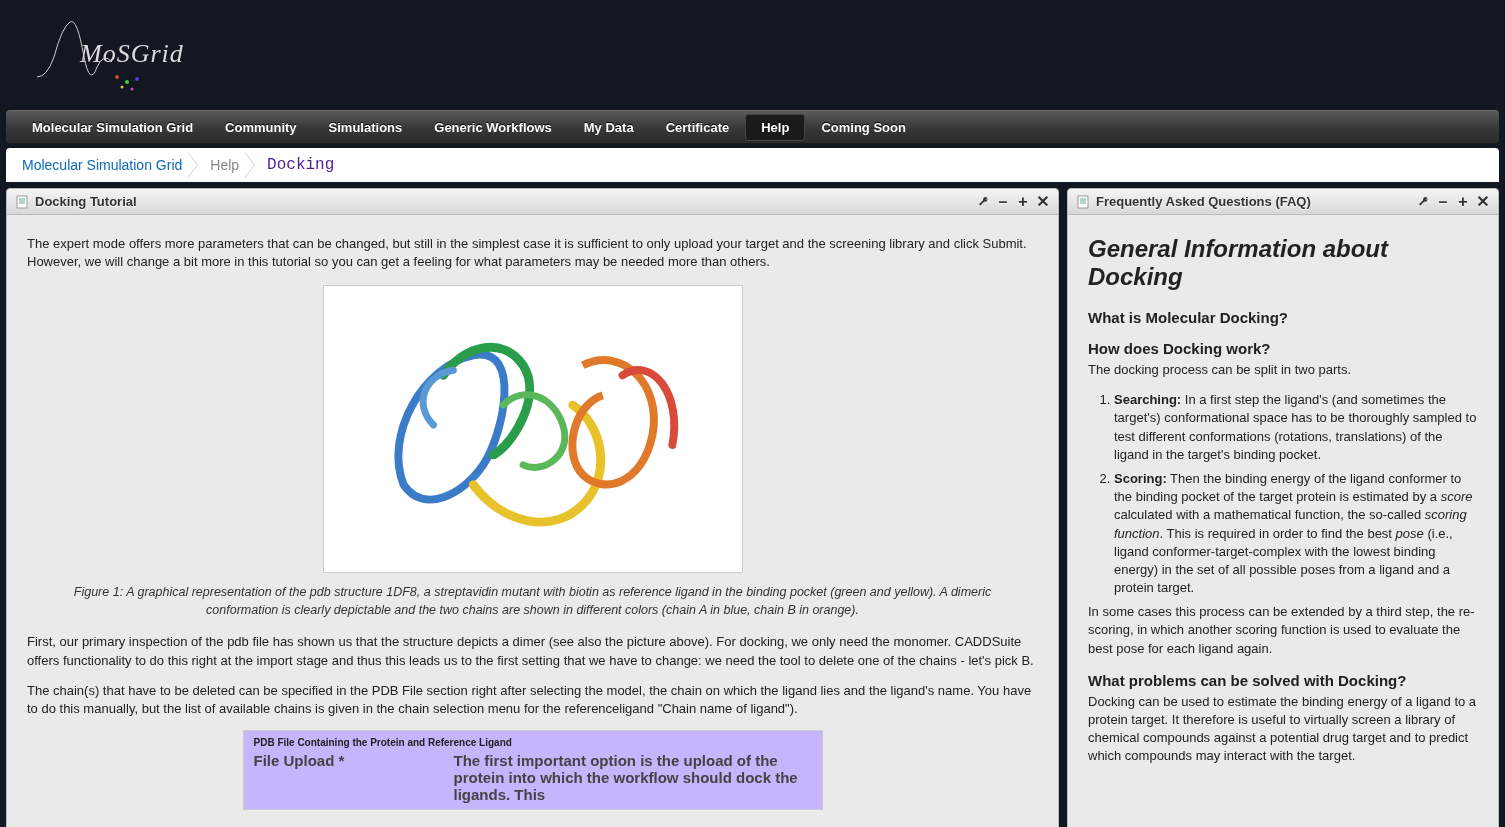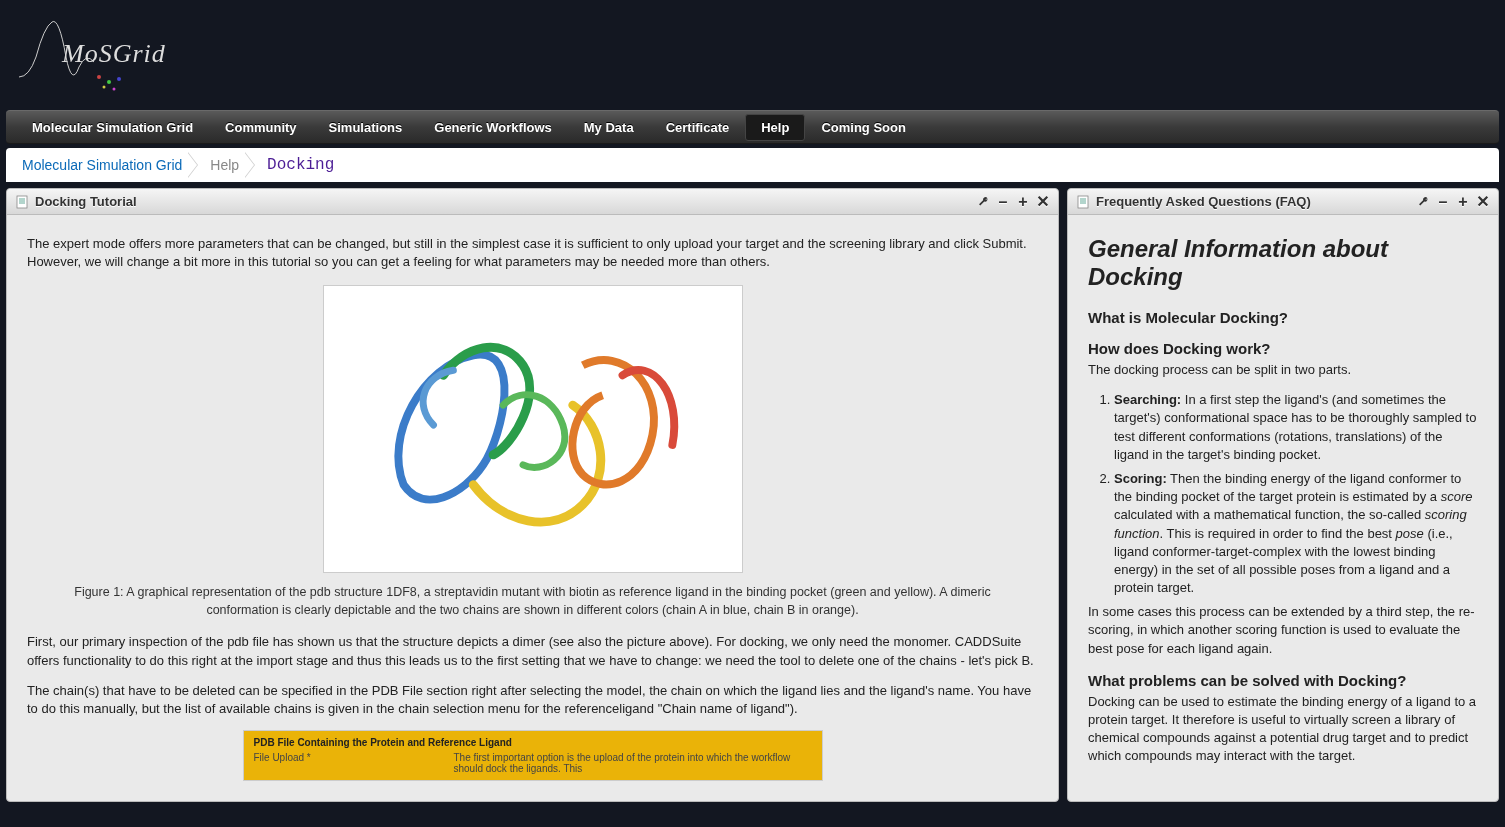--- a/index.html
+++ b/index.html
@@ -4,21 +4,21 @@
 <style>
 * { margin: 0; padding: 0; box-sizing: border-box; }
 body {
   font-family: Arial, Helvetica, sans-serif;
   background: #131721;
   font-size: 13px;
   color: #333;
 }
 .header {
   height: 110px;
-  padding: 10px 14px;
+  padding: 10px 32px;
   display: flex;
   align-items: center;
 }
 .logo {
   font-family: cursive;
   font-size: 28px;
   color: #e8e8e8;
   font-style: italic;
   position: relative;
 }
@@ -183,44 +183,45 @@
 .figure-img {
   width: 420px;
   height: 288px;
   background: #fff;
   border: 1px solid #ccc;
   display: inline-flex;
   align-items: center;
   justify-content: center;
 }
 .figure-caption {
+  font-style: italic;
   font-size: 12.5px;
   color: #333;
   margin-top: 8px;
   padding: 0 10px;
   line-height: 1.4;
 }
 .panel-body ol {
   padding-left: 26px;
 }
 .panel-body li {
   line-height: 1.4;
   margin-bottom: 6px;
 }
 .panel-body em { font-style: italic; }
 .sub-box {
   width: 580px;
   margin: 0 auto;
-  background: #eab308;
+  background: #c4b5fd;
   border: 1px solid #ccc;
   padding: 6px 10px;
   font-size: 10px;
 }
 .sub-box-title { font-weight: bold; font-size: 10px; margin-bottom: 4px; }
-.sub-box-row { display: flex; font-size: 10px; color: #444; }
+.sub-box-row { display: flex; font-size: 15px; color: #444; font-weight: bold; }
 .sub-box-left { width: 200px; }
 .sub-box-right { flex: 1; }
 </style>
 </head>
 <body>
 
 <div class="header">
   <div class="logo">
     <div class="logo-wave">
       <svg viewBox="0 0 130 90">

